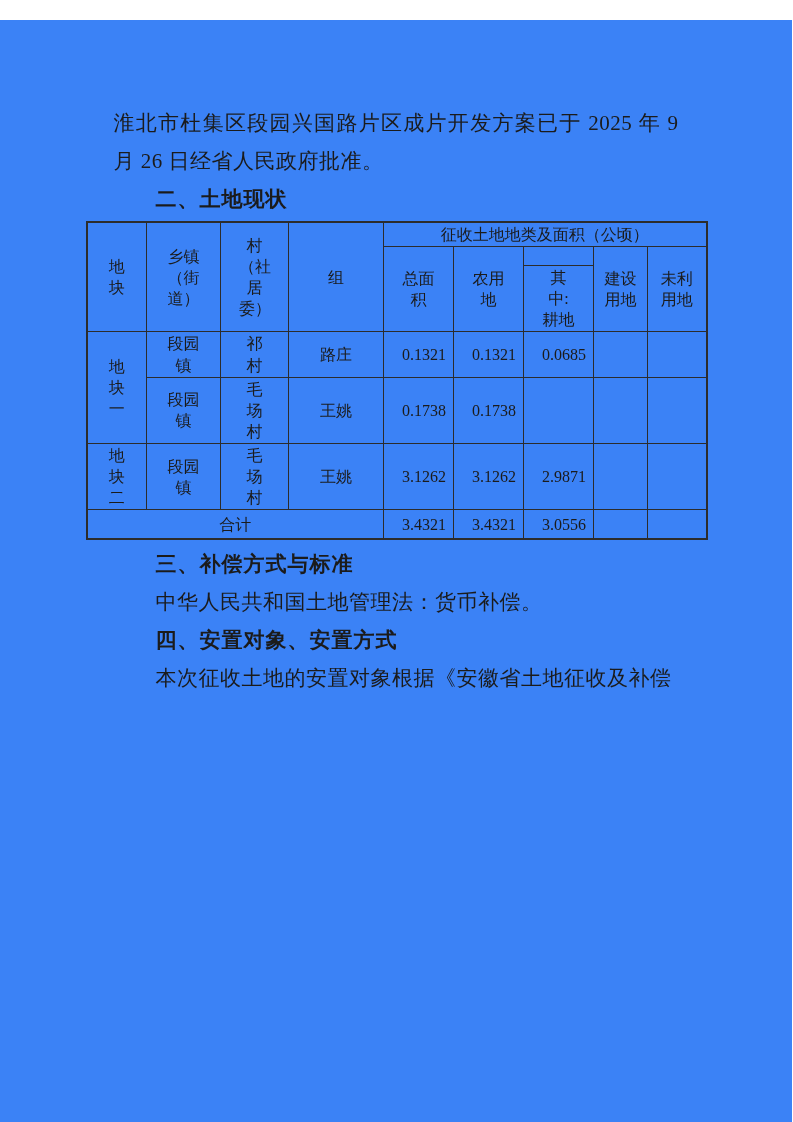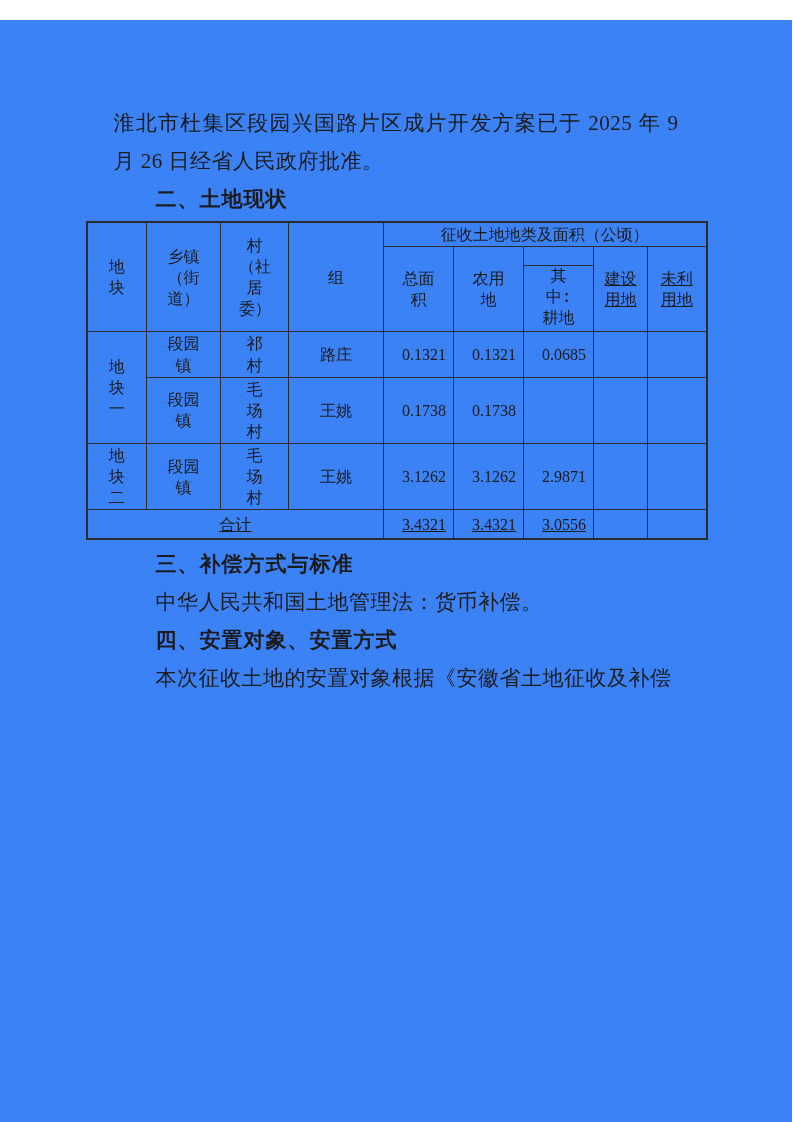--- a/index.html
+++ b/index.html
@@ -49,26 +49,26 @@
     color: #1b1b1b;
     text-align: center;
   }
   table.land-table th, table.land-table td {
     border: 1px solid #2c2c2c;
     font-weight: normal;
     padding: 1px 18px;
     vertical-align: middle;
     overflow: hidden;
   }
-  table.land-table th.narrow { padding: 1px 9px; text-decoration: underline; }
+  table.land-table th.narrow { padding: 1px 9px; }
   tr.hr1 th { height: 21px; }
   tr.hr2 th.sub-empty { height: 16px; }
-  tr.hr3 th { height: 46px; font-family: Liberation Mono, monospace; }
+  tr.hr3 th { height: 46px; }
   tbody td { height: 24px; }
-  tbody tr.total-row td { height: 26px; text-decoration: underline; }
+  tbody tr.total-row td { height: 26px; }
 </style>
 </head>
 <body>
 
 <div class="page">
   <div class="content">
 
     <p class="para no-indent">淮北市杜集区段园兴国路片区成片开发方案已于 2025 年 9 月 26 日经省人民政府批准。</p>
 
     <p class="heading">二、土地现状</p>

